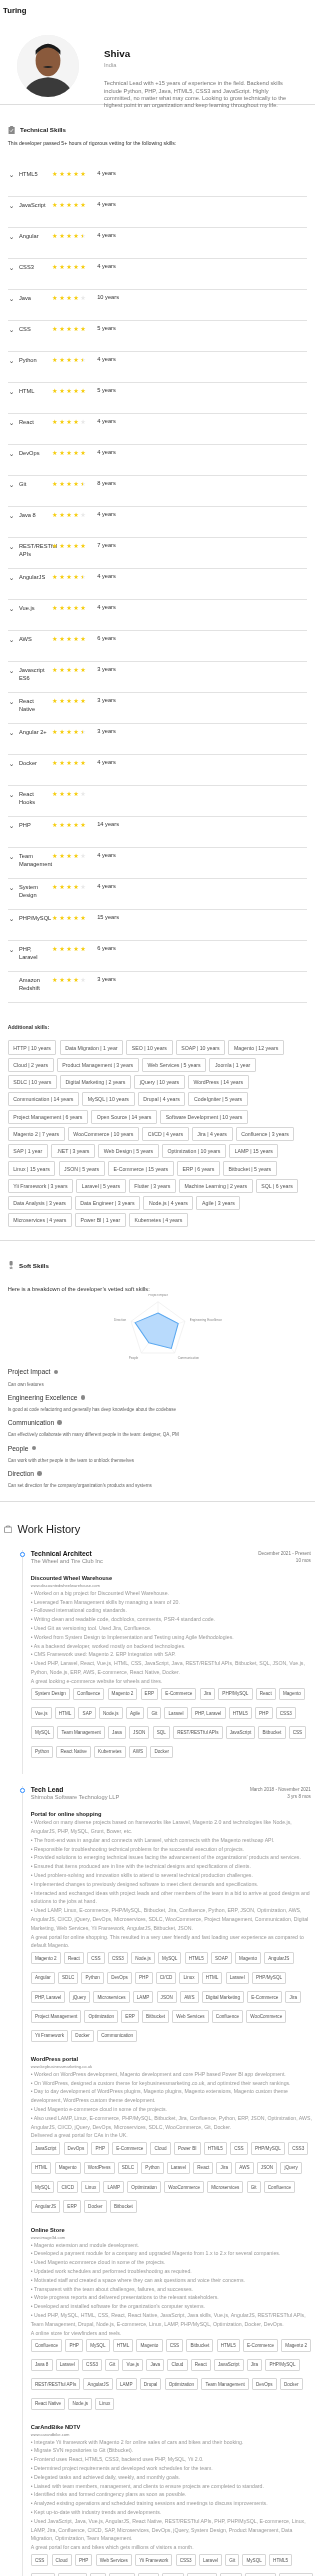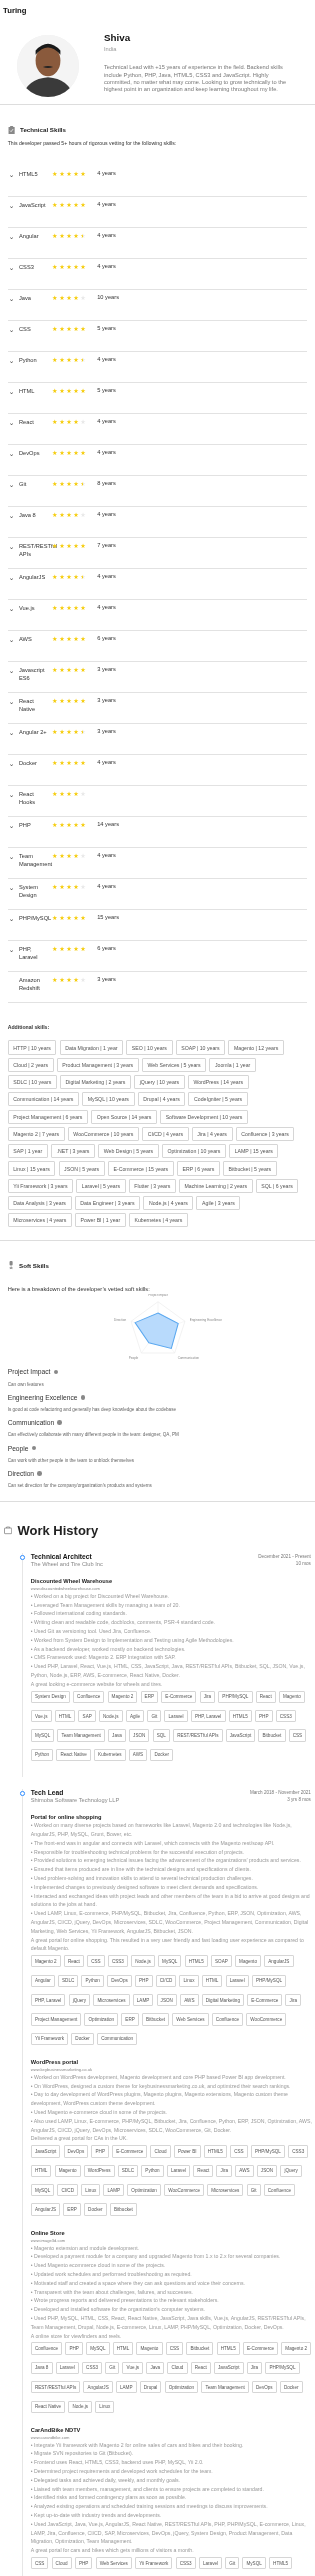--- a/index.html
+++ b/index.html
@@ -1,20 +1,20 @@
 <!DOCTYPE html>
 <html style="font-size:8.2px"><head>
 <meta charset="utf-8">
 <style>
 *{box-sizing:border-box;margin:0;padding:0}
 body{width:315px;background:#fff;font-family:"Liberation Sans",sans-serif;color:#222;overflow-x:hidden}
 .brand{font-size:7.7px;font-weight:700;padding:6.2px 3.1px 0 3.1px;height:32px;color:#111}
 .hero{display:flex;padding:0 0 0 0;height:57px;position:relative}
 .avatar{position:absolute;left:17px;top:3.1px;width:62px;height:62px;border-radius:50%;background:#eee;overflow:hidden}
-.hero-info{position:absolute;left:104px;top:0;width:191px}
+.hero-info{position:absolute;left:104px;top:16px;width:191px}
 .hero-name{font-size:9.8px;font-weight:600;color:#111}
 .hero-loc{font-size:5.7px;color:#999;margin-top:3.1px}
 .hero-bio{font-size:5.7px;color:#777;line-height:7.2px;margin-top:12.4px}
 .divider{border-top:0.5px solid #ddd}
 .section{padding:0 7.7px}
 .sec-head{display:flex;align-items:center;gap:5.2px;font-size:6.2px;font-weight:600;color:#222}
 .sec-sub{font-size:5.2px;color:#333;margin-top:6.2px}
 .skill-row{border-bottom:0.5px solid #e2e2e2;display:flex;align-items:flex-start;padding:4.1px 0 3.1px 0;min-height:31px;font-size:5.7px;color:#333;position:relative}
 .skill-row .chev{width:11.3px;color:#444;font-size:5.2px;padding-left:1px;padding-top:1px}
 .skill-name{width:31px;line-height:8.8px}
@@ -520,21 +520,21 @@
         </div>
         <div class="ss-desc">Can set direction for the company/organization's products and systems</div>
       </div>
     </div>
   <div style="height:13.4px"></div>
 </div>
 
 <div class="divider"></div>
 
 <div class="work" style="padding-top:20.6px">
-  <div class="sec-head" style="font-size:13px;font-weight:700;margin-bottom:15px">
+  <div class="sec-head" style="font-size:11px;font-weight:400;margin-bottom:15px">
     <svg width="8.2" height="8.2" viewBox="0 0 16 16">
         <rect x="1" y="4" width="14" height="11" rx="1" fill="none" stroke="#777" stroke-width="1.4"></rect>
         <path d="M5 4 V2 H11 V4" fill="none" stroke="#777" stroke-width="1.4"></path>
       </svg>
     <span>Work History</span>
   </div>
   <div id="jobs">
       <div class="job">
         <span class="job-dot"></span>
         <div class="job-title">Technical Architect</div>

